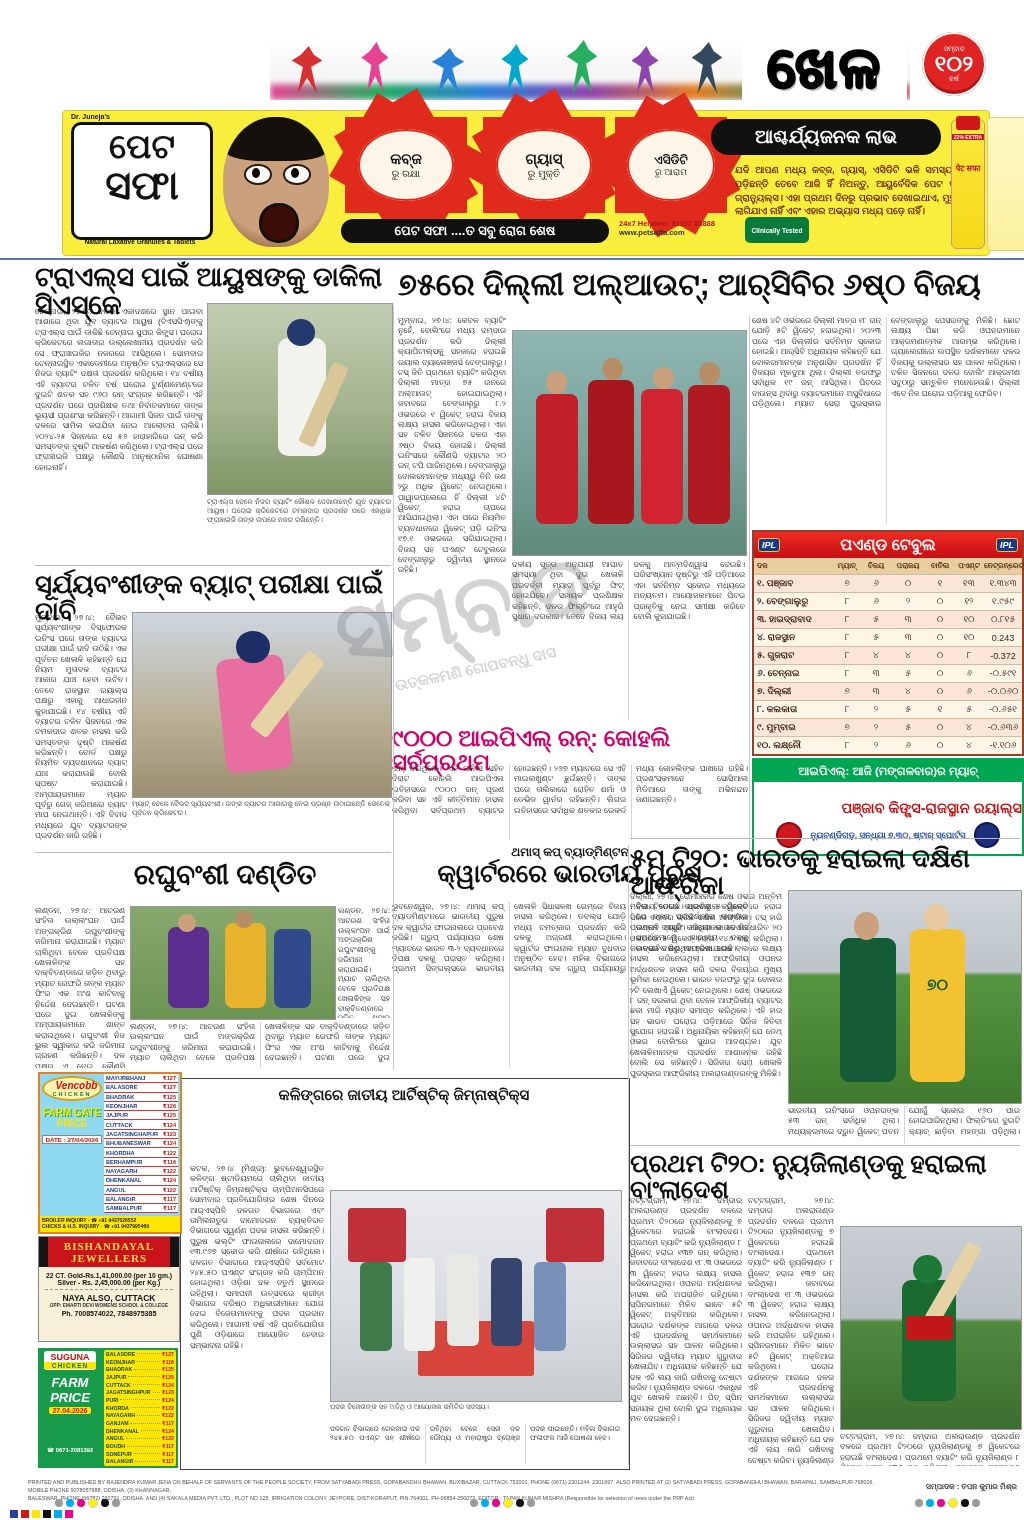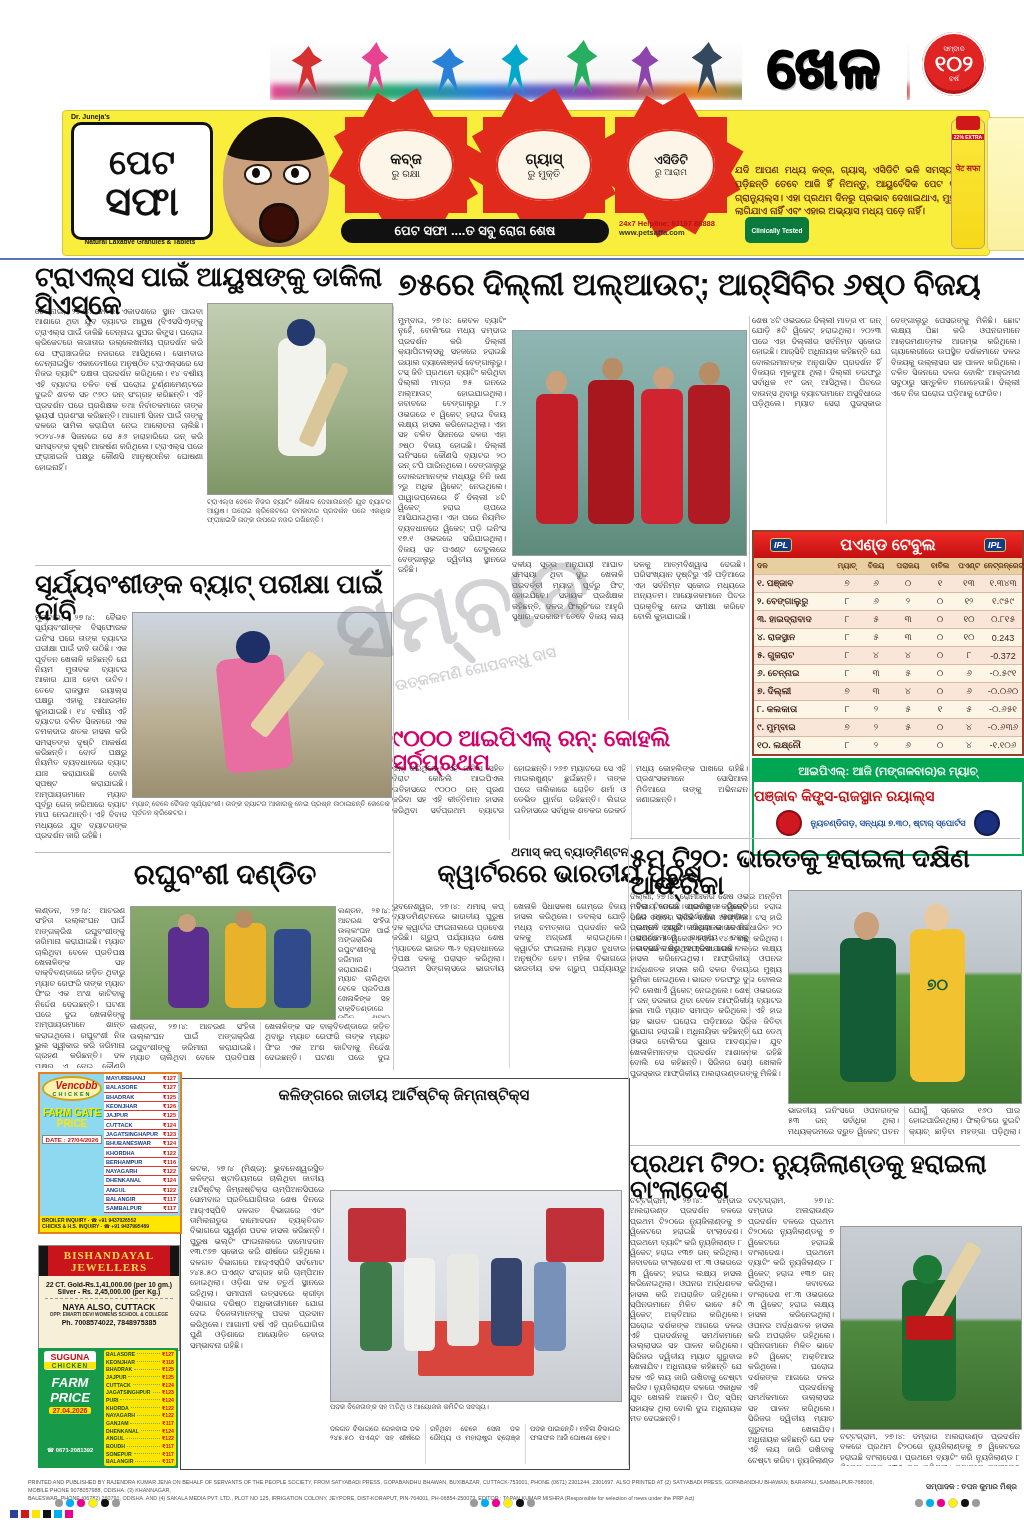--- a/index.html
+++ b/index.html
@@ -51,21 +51,21 @@
   .face .eye{position:absolute;width:22%;height:13%;background:#fff;border-radius:50%;
      border:2px solid #2a1a10;}
   .face .pup{position:absolute;width:8%;height:8%;background:#120b06;border-radius:50%;}
   .face .mouth{position:absolute;left:34%;top:66%;width:32%;height:26%;background:#3a0d06;
      border-radius:48%;border:3px solid #16100c;}
   .bottle{background:linear-gradient(180deg,#fce93c,#f5d818);border:1px solid #b99;
           border-radius:6px;}
   
   .ipl{border:2px solid #93402c;background:#fdf6e7;}
   .ipl-title{background:linear-gradient(180deg,#ef2b24,#c40f12);color:#fff;display:flex;
-             align-items:center;justify-content:space-between;padding:0 16px;gap:9px;}
+             align-items:center;justify-content:space-between;padding:0 4px;gap:9px;}
   .ipl-badge{background:#123a8f;color:#fff;font-size:9px;font-weight:bold;border-radius:3px;
              padding:1px 3px;border:1px solid #f2c230;font-style:italic;}
   .iplhead,.iplrow{display:grid;grid-template-columns:78px 30px 28px 36px 28px 30px 1fr;
                    align-items:center;}
   .iplhead{background:#e7cf9f;color:#5a2a10;font-size:7.5px;font-weight:bold;height:16px;}
   .iplrow{font-size:9px;color:#3a1c10;height:17px;border-top:1px solid #d8b9a4;}
   .iplrow:nth-child(odd){background:#f9e6d9;}
   .iplrow span:nth-child(n+2){text-align:center;}
   .iplrow .c-team{font-weight:bold;padding-left:3px;}
   
@@ -119,21 +119,21 @@
     <div class="slogo" style="width:64px;height:64px;margin:0 auto;">
       <div style="font-size:7px;">ସମ୍ବାଦ</div>
       <div style="font-size:22px;font-weight:900;line-height:1;">୧୦୨</div>
       <div style="font-size:7px;">ବର୍ଷ</div>
     </div>
   </div>
 
   <div class="abs ad" style="left:62px;top:110px;width:926px;height:144px;">
     <div class="abs" style="left:8px;top:2px;font-size:7px;font-weight:bold;color:#111;">Dr. Juneja's</div>
     <div class="abs ad-logo" style="left:8px;top:11px;width:136px;height:112px;">
-      <div style="font-size:34px;font-weight:900;line-height:1.05;margin-top:20px;">ପେଟ</div>
+      <div style="font-size:34px;font-weight:900;line-height:1.05;margin-top:4px;">ପେଟ</div>
       <div style="font-size:40px;font-weight:900;line-height:1.0;">ସଫା</div>
     </div>
     <div class="abs" style="left:2px;top:127px;width:150px;font-size:6.5px;font-weight:bold;color:#111;text-align:center;">Natural Laxative Granules &amp; Tablets</div>
 
     <div class="abs face" style="left:160px;top:6px;width:106px;height:130px;">
       <div class="hair"></div>
       <div class="eye" style="left:20%;top:36%;"></div>
       <div class="eye" style="left:57%;top:36%;"></div>
       <div class="pup" style="left:27%;top:39%;"></div>
       <div class="pup" style="left:64%;top:39%;"></div>
@@ -161,20 +161,23 @@
     <div class="burst" style="left:552px;top:6px;width:112px;height:96px;">
       <i class="b1"></i>
         <i class="b2"></i>
         <i class="b3"></i>
       <div class="inner">
         <div style="font-size:12px;font-weight:900;">ଏସିଡିଟି</div>
         <div style="font-size:9px;">ରୁ ଆରାମ</div>
       </div>
     </div>
 
+    <div class="abs pill" style="left:648px;top:8px;width:230px;height:36px;font-size:19px;">
+      <span>ଆଶ୍ଚର୍ଯ୍ୟଜନକ ଲାଭ</span>
+    </div>
     <div class="abs" style="left:648px;top:52px;width:232px;font-size:9.5px;line-height:1.45;color:#6b2c00;text-align:justify;font-weight:bold;margin-left:24px;">ଯଦି ଆପଣ ମଧ୍ୟ କବ୍ଜ, ଗ୍ୟାସ୍, ଏସିଡିଟି ଭଳି ସମସ୍ୟାରେ ପଡ଼ିଛନ୍ତି ତେବେ ଆଜି ହିଁ ନିଅନ୍ତୁ, ଆୟୁର୍ବେଦିକ ପେଟ ସଫା ଗ୍ରାନ୍ୟୁଲ୍ସ। ଏହା ପ୍ରଥମ ଦିନରୁ ପ୍ରଭାବ ଦେଖାଇଥାଏ, ମୁହଁରେ ଲାଗିଯାଏ ନାହିଁ ଏବଂ ଏହାର ଅଭ୍ୟାସ ମଧ୍ୟ ପଡ଼େ ନାହିଁ।</div>
 
     <div class="abs pill" style="left:278px;top:108px;width:268px;height:24px;font-size:13px;border-radius:14px;">
       <span>ପେଟ ସଫା ....ତ ସବୁ ରୋଗ ଶେଷ</span>
     </div>
     <div class="abs" style="left:556px;top:108px;width:120px;font-size:7.5px;font-weight:bold;color:#b21212;">
       <div>24x7 Helpline: 91197 88888</div>
       <div style="color:#333;">www.petsaffa.com</div>
     </div>
     <div class="abs" style="left:682px;top:106px;width:64px;height:26px;background:#0a7a3c;border-radius:5px;color:#fff;font-size:6.5px;font-weight:bold;display:flex;align-items:center;justify-content:center;text-align:center;">
@@ -326,21 +329,21 @@
         <span>୬</span>
         <span>୦</span>
         <span>୪</span>
         <span>-୧.୧୦୬</span>
       </div>
       </div>
   </div>
 
   <div class="abs match" style="left:752px;top:758px;width:268px;height:94px;">
     <div class="mt" style="height:22px;font-size:11.5px;line-height:22px;">ଆଇପିଏଲ୍: ଆଜି (ମଙ୍ଗଳବାର)ର ମ୍ୟାଚ୍</div>
-    <div style="text-align:left;color:#c40f12;font-weight:900;font-size:14.5px;margin-top:6px;">ପଞ୍ଜାବ କିଙ୍ଗ୍ସ-ରାଜସ୍ଥାନ ରୟାଲ୍ସ</div>
+    <div style="text-align:right;color:#c40f12;font-weight:900;font-size:14.5px;margin-top:18px;">ପଞ୍ଜାବ କିଙ୍ଗ୍ସ-ରାଜସ୍ଥାନ ରୟାଲ୍ସ</div>
     <div style="display:flex;align-items:center;justify-content:center;gap:8px;margin-top:5px;">
       <span style="width:22px;height:22px;background:#d01820;border-radius:50%;display:inline-block;border:2px solid #8a0d12;"></span>
       <span style="font-size:8.5px;color:#16489c;font-weight:bold;">ନ୍ୟୁଚଣ୍ଡିଗଡ଼, ସନ୍ଧ୍ୟା ୭.୩୦, ଷ୍ଟାର୍ ସ୍ପୋର୍ଟସ</span>
       <span style="width:22px;height:22px;background:#1b2f7e;border-radius:50%;display:inline-block;border:2px solid #0e1b4d;"></span>
     </div>
   </div>
 
   <div class="abs hl" style="left:392px;top:726px;width:356px;font-size:23px;color:#d4006a;">୯୦୦୦ ଆଇପିଏଲ୍ ରନ୍: କୋହଲି ସର୍ବପ୍ରଥମ</div>
   <div class="abs body-text" style="left:392px;top:764px;width:356px;height:76px;column-count:3;">ରନ୍ କରିଥିଲେ। ଏହି ଇନିଂସ ସହିତ ବିରାଟ କୋହଲି ଆଇପିଏଲ ଇତିହାସରେ ୯୦୦୦ ରନ୍ ପୂରଣ କରିବା ସହ ଏହି କୀର୍ତ୍ତିମାନ ହାସଲ କରିଥିବା ସର୍ବପ୍ରଥମ ବ୍ୟାଟର ହୋଇଛନ୍ତି। ୨୬୭ ମ୍ୟାଚରେ ସେ ଏହି ମାଇଲଖୁଣ୍ଟ ଛୁଇଁଛନ୍ତି। ତାଙ୍କ ପରେ ତାଲିକାରେ ରୋହିତ ଶର୍ମା ଓ ଡେଭିଡ ୱାର୍ନର ରହିଛନ୍ତି। ଲିଗର ଇତିହାସରେ ସର୍ବାଧିକ ଶତକର ରେକର୍ଡ ମଧ୍ୟ କୋହଲିଙ୍କ ପାଖରେ ରହିଛି। ପ୍ରଶଂସକମାନେ ସୋସିଆଲ ମିଡିଆରେ ତାଙ୍କୁ ଅଭିନନ୍ଦନ ଜଣାଇଛନ୍ତି।</div>
 
@@ -489,21 +492,21 @@
         <span>SAMBALPUR</span>
         <span>₹117</span>
       </div>
       </div>
     <div style="width:100%;background:#ffe600;font-size:5px;font-weight:bold;color:#222;padding:1px 2px;">
       <div><span>BROILER INQUIRY -</span> ☎ <span>+91 9437026552</span></div>
       <div><span>CHICKS &amp; H.S. INQUIRY -</span> ☎ <span>+91 9437995469</span></div>
     </div>
   </div>
 
-  <div class="abs jew" style="left:38px;top:1236px;width:140px;height:104px;margin-top:9px;">
+  <div class="abs jew" style="left:38px;top:1236px;width:140px;height:104px;">
     <div class="jew-head">
       <div style="font-size:11px;">BISHANDAYAL</div>
       <div style="font-size:11px;">JEWELLERS</div>
     </div>
     <div style="font-size:6.8px;font-weight:bold;color:#111;margin-top:5px;">22 CT. Gold-Rs.1,41,000.00 (per 10 gm.)</div>
     <div style="font-size:6.8px;font-weight:bold;color:#111;">Silver - Rs. 2,45,000.00 (per Kg.)</div>
     <div style="border-top:1px dashed #999;margin:3px 6px;"></div>
     <div style="font-size:8.5px;font-weight:900;color:#111;">NAYA ALSO, CUTTACK</div>
     <div style="font-size:4.8px;font-weight:bold;color:#333;">OPP: EMARTI DEVI WOMENS SCHOOL &amp; COLLEGE</div>
     <div style="font-size:7px;font-weight:900;color:#111;margin-top:2px;">Ph. 7008574022, 7848975385</div>

